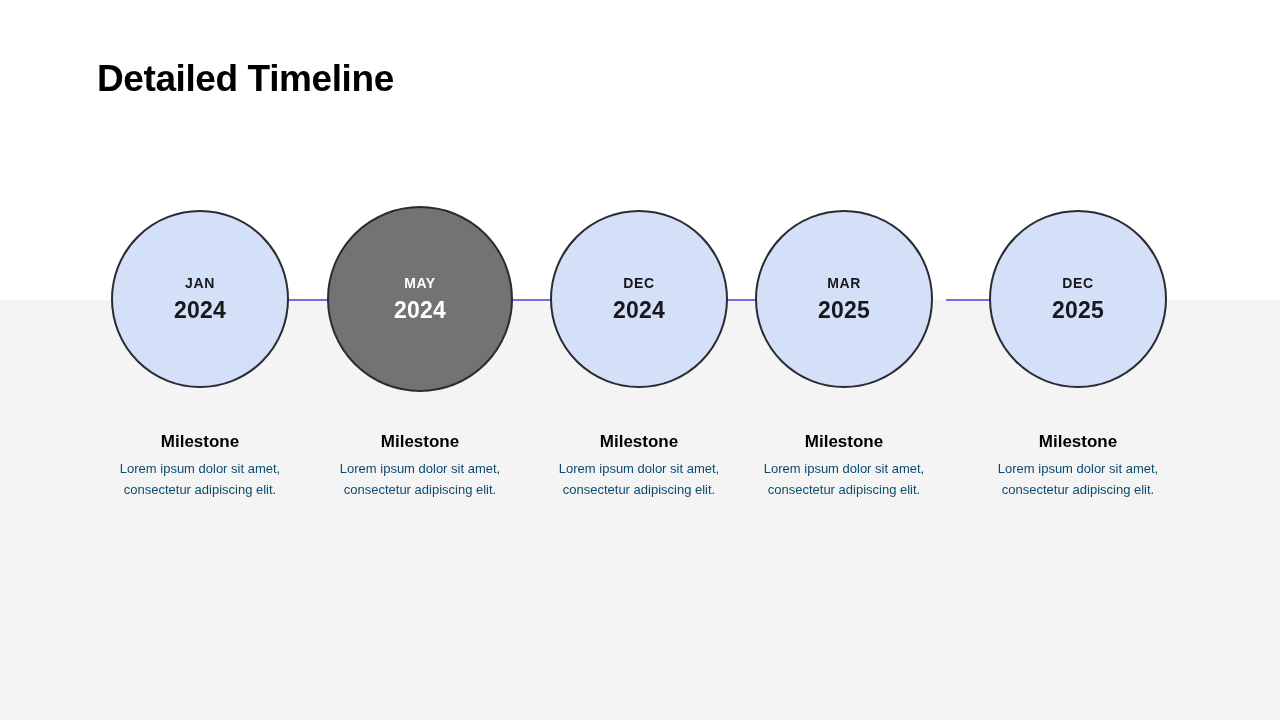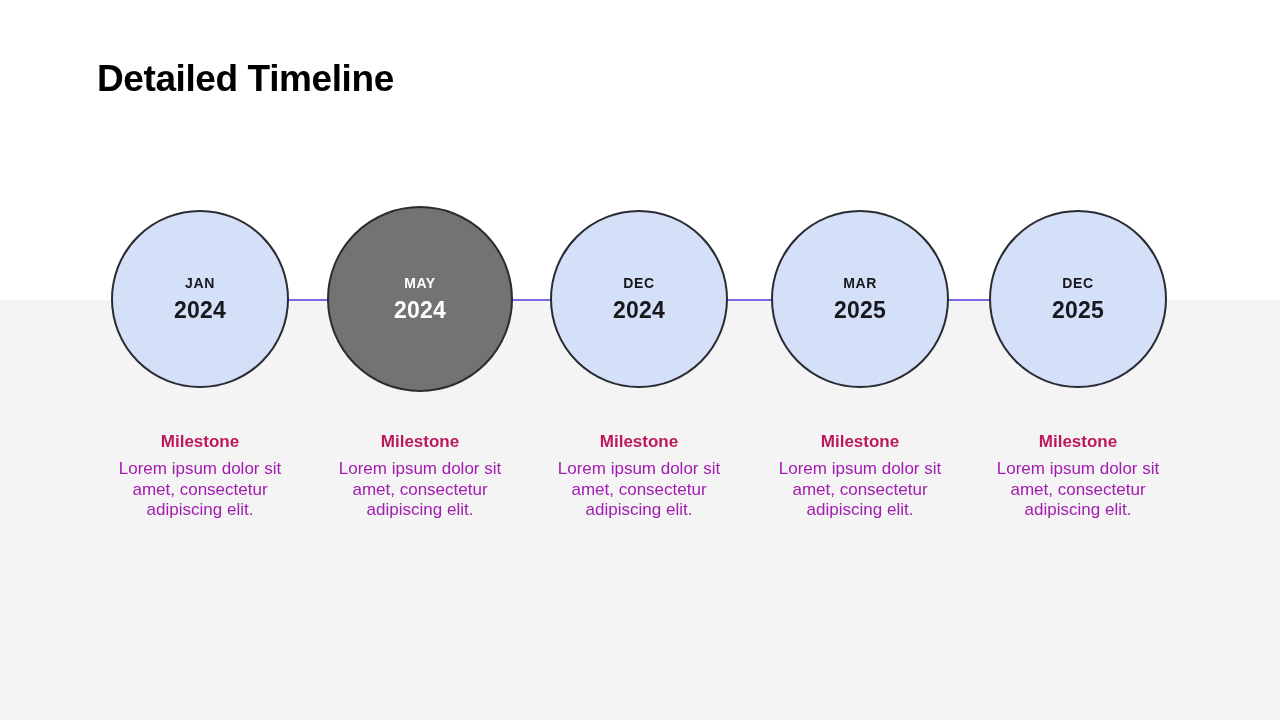--- a/index.html
+++ b/index.html
@@ -132,29 +132,29 @@
     position: absolute;
     top: 430px;
     left: 10px;
     width: 200px;
     text-align: center;
   }
 
   .caption-title {
     font-size: 17px;
     font-weight: bold;
-    color: #be185d;
+    color: #000000;
     line-height: 24px;
     margin-bottom: 5px;
     text-align: center;
   }
 
   .caption-body {
-    font-size: 17px;
-    color: #a21caf;
+    font-size: 13px;
+    color: #0c4a6e;
     line-height: 20.5px;
   }
 </style>
 </head>
 <body>
 
 <div id="slide">
 
   <div id="band-white"></div>
   <div id="band-gray"></div>
@@ -198,21 +198,21 @@
         <div class="circle-month">DEC</div>
         <div class="circle-year">2024</div>
       </div>
     </div>
     <div class="caption">
       <div class="caption-title">Milestone</div>
       <div class="caption-body">Lorem ipsum dolor sit amet, consectetur adipiscing elit.</div>
     </div>
   </div>
 
-  <div class="tl-item" style="left:750px;">
+  <div class="tl-item" style="left:734px;">
     <div class="circle-wrap">
       <div class="circle">
         <div class="circle-month">MAR</div>
         <div class="circle-year">2025</div>
       </div>
     </div>
     <div class="caption">
       <div class="caption-title">Milestone</div>
       <div class="caption-body">Lorem ipsum dolor sit amet, consectetur adipiscing elit.</div>
     </div>

